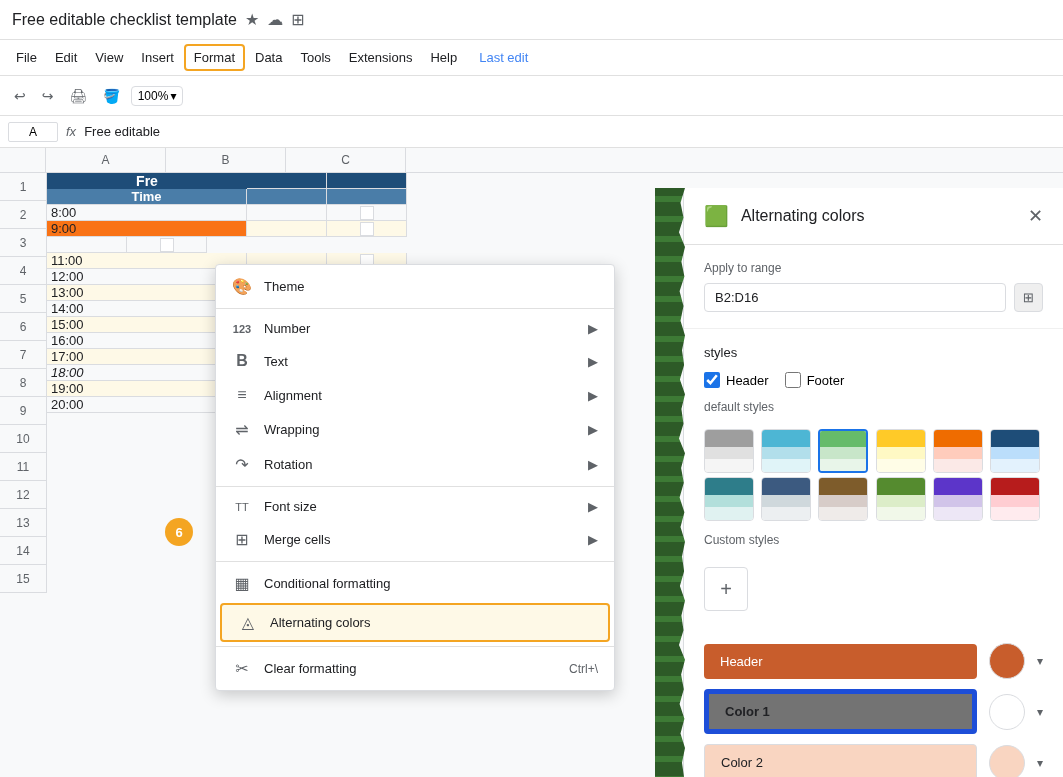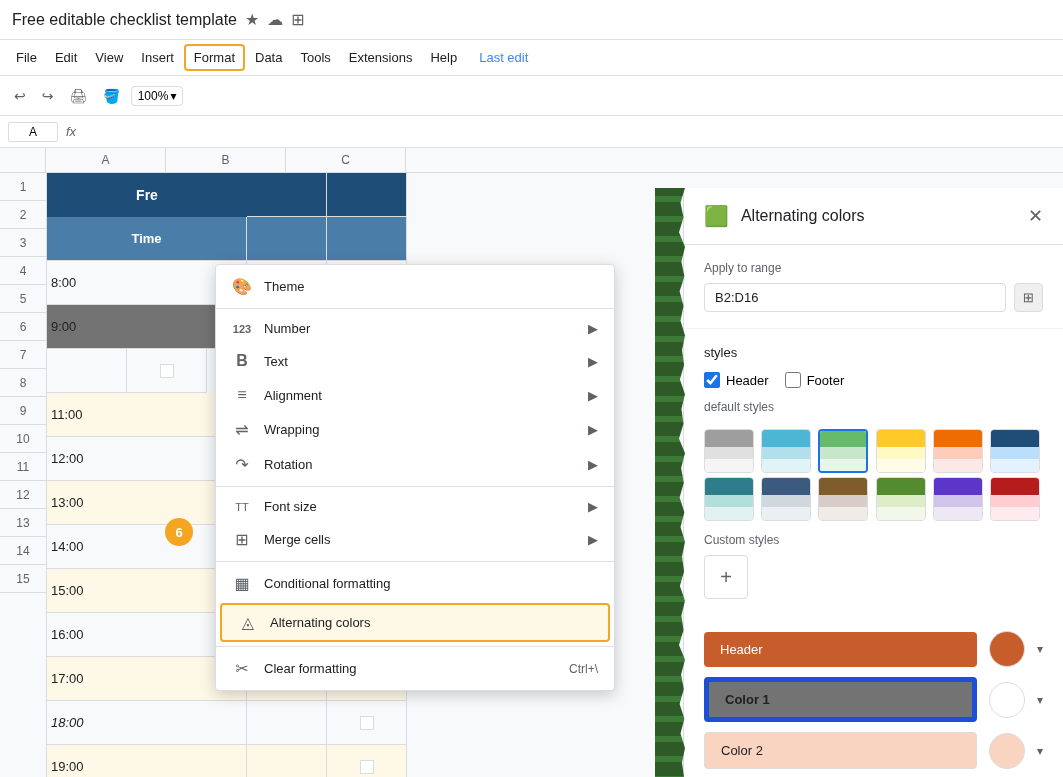--- a/index.html
+++ b/index.html
@@ -72,21 +72,21 @@
     }
     .row-number {
       width: 46px; min-width: 46px; height: 28px; border-bottom: 1px solid #dadce0;
       display: flex; align-items: center; justify-content: center;
       font-size: 12px; color: #5f6368;
     }
 
     .grid-area { display: flex; flex-direction: column; }
     .grid-row { display: flex; }
     .grid-cell {
-      width: 120px; min-width: 120px; height: 44px; border-right: 1px solid #dadce0;
+      width: 120px; min-width: 120px; height: 16px; border-right: 1px solid #dadce0;
       border-bottom: 1px solid #dadce0; padding: 0 4px;
       display: flex; align-items: center; font-size: 13px; color: #202124;
       overflow: hidden;
     }
     .grid-cell.header-cell {
       background: #f8f9fa; font-weight: 700; justify-content: center;
     }
     .grid-cell.blue-header { background: #1e4d78; color: #fff; font-weight: 600; justify-content: center; font-size: 14px; }
 
     
@@ -196,21 +196,21 @@
     }
     .swatch {
       width: 50px; height: 44px; border-radius: 4px; border: 1px solid #dadce0;
       cursor: pointer; overflow: hidden; display: flex; flex-direction: column;
     }
     .swatch.selected { border: 2px solid #1a73e8; }
     .swatch-top { height: 40%; }
     .swatch-mid { height: 30%; }
     .swatch-bot { height: 30%; }
 
-    .custom-styles-title { font-size: 12px; color: #5f6368; margin: 12px 0 8px; }
+    .custom-styles-title { font-size: 12px; color: #5f6368; margin: 12px 0 20px; }
     .add-custom-btn {
       width: 44px; height: 44px; border: 1px solid #dadce0; border-radius: 4px;
       display: flex; align-items: center; justify-content: center;
       font-size: 20px; cursor: pointer; color: #5f6368; background: #fff;
     }
 
     .color-settings { padding: 16px 20px; }
     .color-row {
       display: flex; align-items: center; margin-bottom: 10px; gap: 12px;
     }
@@ -262,20 +262,21 @@
   <div class="toolbar-btn">🪣</div>
   <div class="toolbar-zoom">
     <span>100%</span>
     <span>▾</span>
   </div>
 </div>
 
 <div class="formula-bar">
   <div class="cell-ref">A</div>
   <span class="fx-label">fx</span>
+  <span class="formula-content">Free editable</span>
 </div>
 
 <div style="position:relative; height: calc(777px - 148px); overflow: hidden;">
 
   <div class="col-header-row">
     <div class="corner-cell"></div>
     <div class="col-header-cell">A</div>
     <div class="col-header-cell">B</div>
     <div class="col-header-cell">C</div>
   </div>
@@ -315,21 +316,21 @@
       </div>
 
       <div class="grid-row">
         <div class="grid-cell" style="width:200px;min-width:200px;">8:00</div>
         <div class="grid-cell" style="width:80px;min-width:80px;"></div>
         <div class="grid-cell" style="width:80px;min-width:80px;justify-content:center;">
             <div class="checkbox-cell-inner"></div>
           </div>
       </div>
       <div class="grid-row">
-        <div class="grid-cell" style="width:200px;min-width:200px;background:#737373;">9:00</div>
+        <div class="grid-cell" style="width:200px;min-width:200px;background:#f97316;">9:00</div>
         <div class="grid-cell" style="width:80px;min-width:80px;background:#fef9e7;"></div>
         <div class="grid-cell" style="width:80px;min-width:80px;justify-content:center;background:#fef9e7;">
             <div class="checkbox-cell-inner"></div>
           </div>
       </div>
       <div class="grid-row">
         <div class="grid-cell" style="width:80px;min-width:80px;"></div>
         <div class="grid-cell" style="width:80px;min-width:80px;justify-content:center;">
             <div class="checkbox-cell-inner"></div>
           </div>

